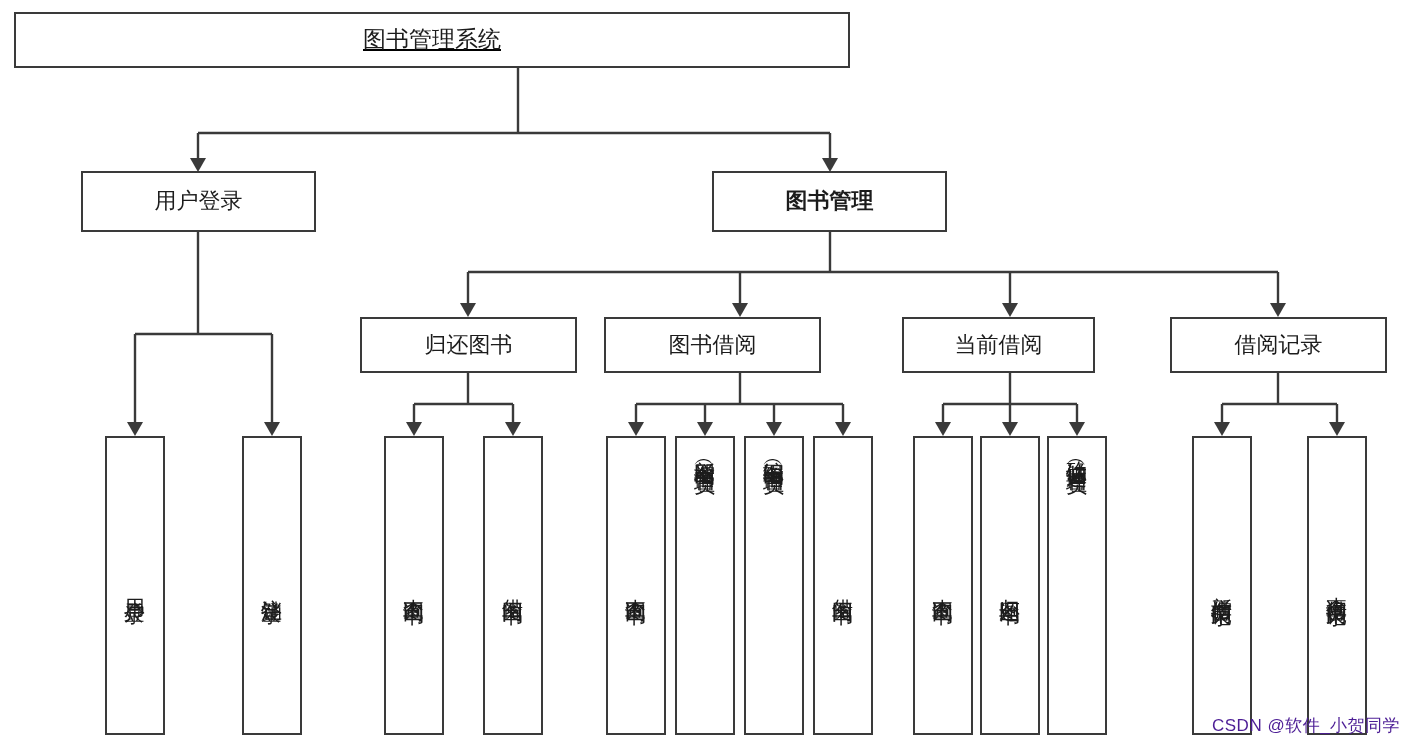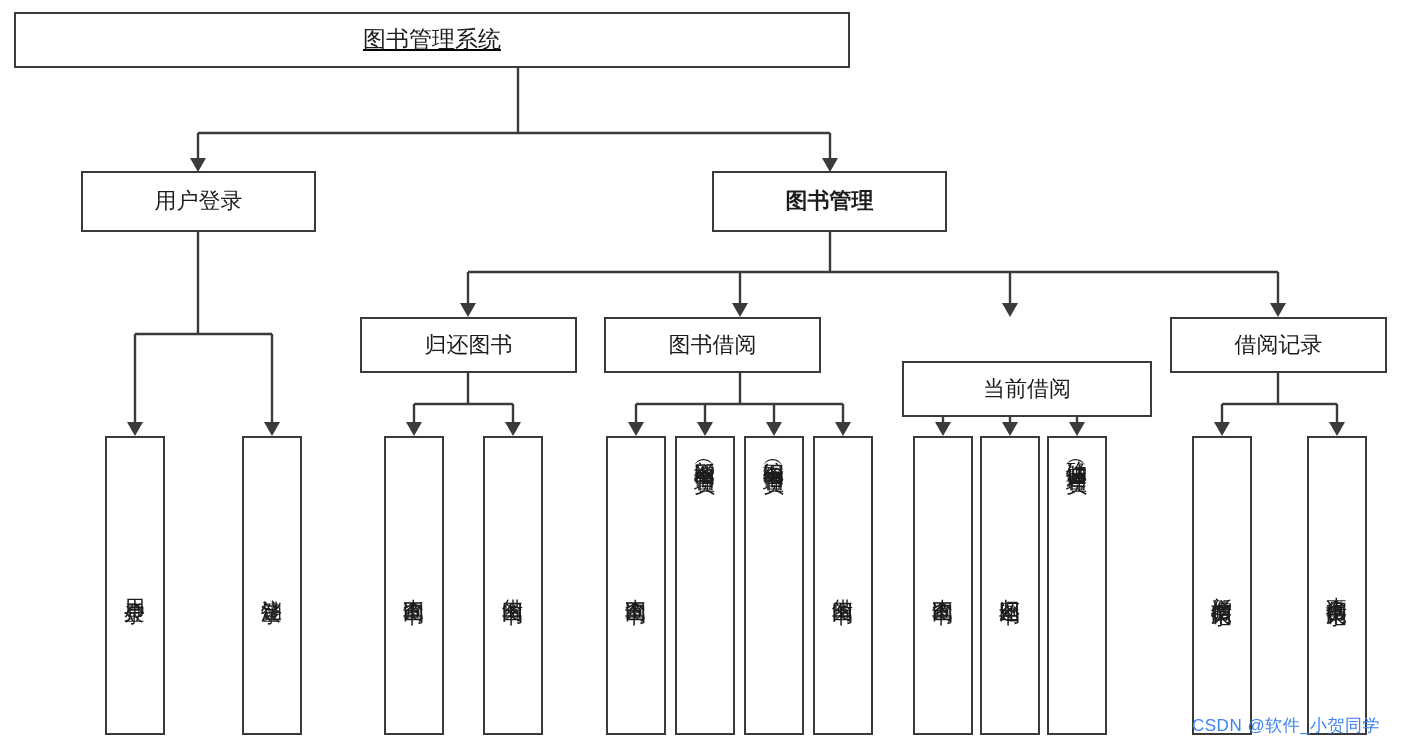--- a/index.html
+++ b/index.html
@@ -76,23 +76,24 @@
   .node.vert.centered {
     align-items: center;
     padding-top: 0;
   }
   
   #watermark {
     position: absolute;
     left: 1192px;
     top: 714px;
     font-size: 17px;
-    color: #3b82f6;
+    color: #4c1d95;
     white-space: nowrap;
     letter-spacing: 0.5px;
+    padding-left: 20px;
   }
 </style>
 </head>
 <body>
 
 <div id="diagram-root">
 
   <svg id="connectors" viewBox="0 0 1405 747" width="1405" height="747" xmlns="http://www.w3.org/2000/svg">
 
     <line x1="518" y1="67" x2="518" y2="133"></line>
@@ -170,21 +171,21 @@
   </div>
 
   <div class="node horiz" style="left:360px; top:317px; width:217px; height:56px;">
     <span class="node-label">归还图书</span>
   </div>
 
   <div class="node horiz" style="left:604px; top:317px; width:217px; height:56px;">
     <span class="node-label">图书借阅</span>
   </div>
 
-  <div class="node horiz" style="left:902px; top:317px; width:250px; height:56px;margin-top:44px;">
+  <div class="node horiz" style="left:902px; top:317px; width:193px; height:56px;">
     <span class="node-label">当前借阅</span>
   </div>
 
   <div class="node horiz" style="left:1170px; top:317px; width:217px; height:56px;">
     <span class="node-label">借阅记录</span>
   </div>
 
   <div class="node vert centered" style="left:105px; top:436px; width:60px; height:299px;">
     <span class="node-label">用户登录</span>
   </div>

